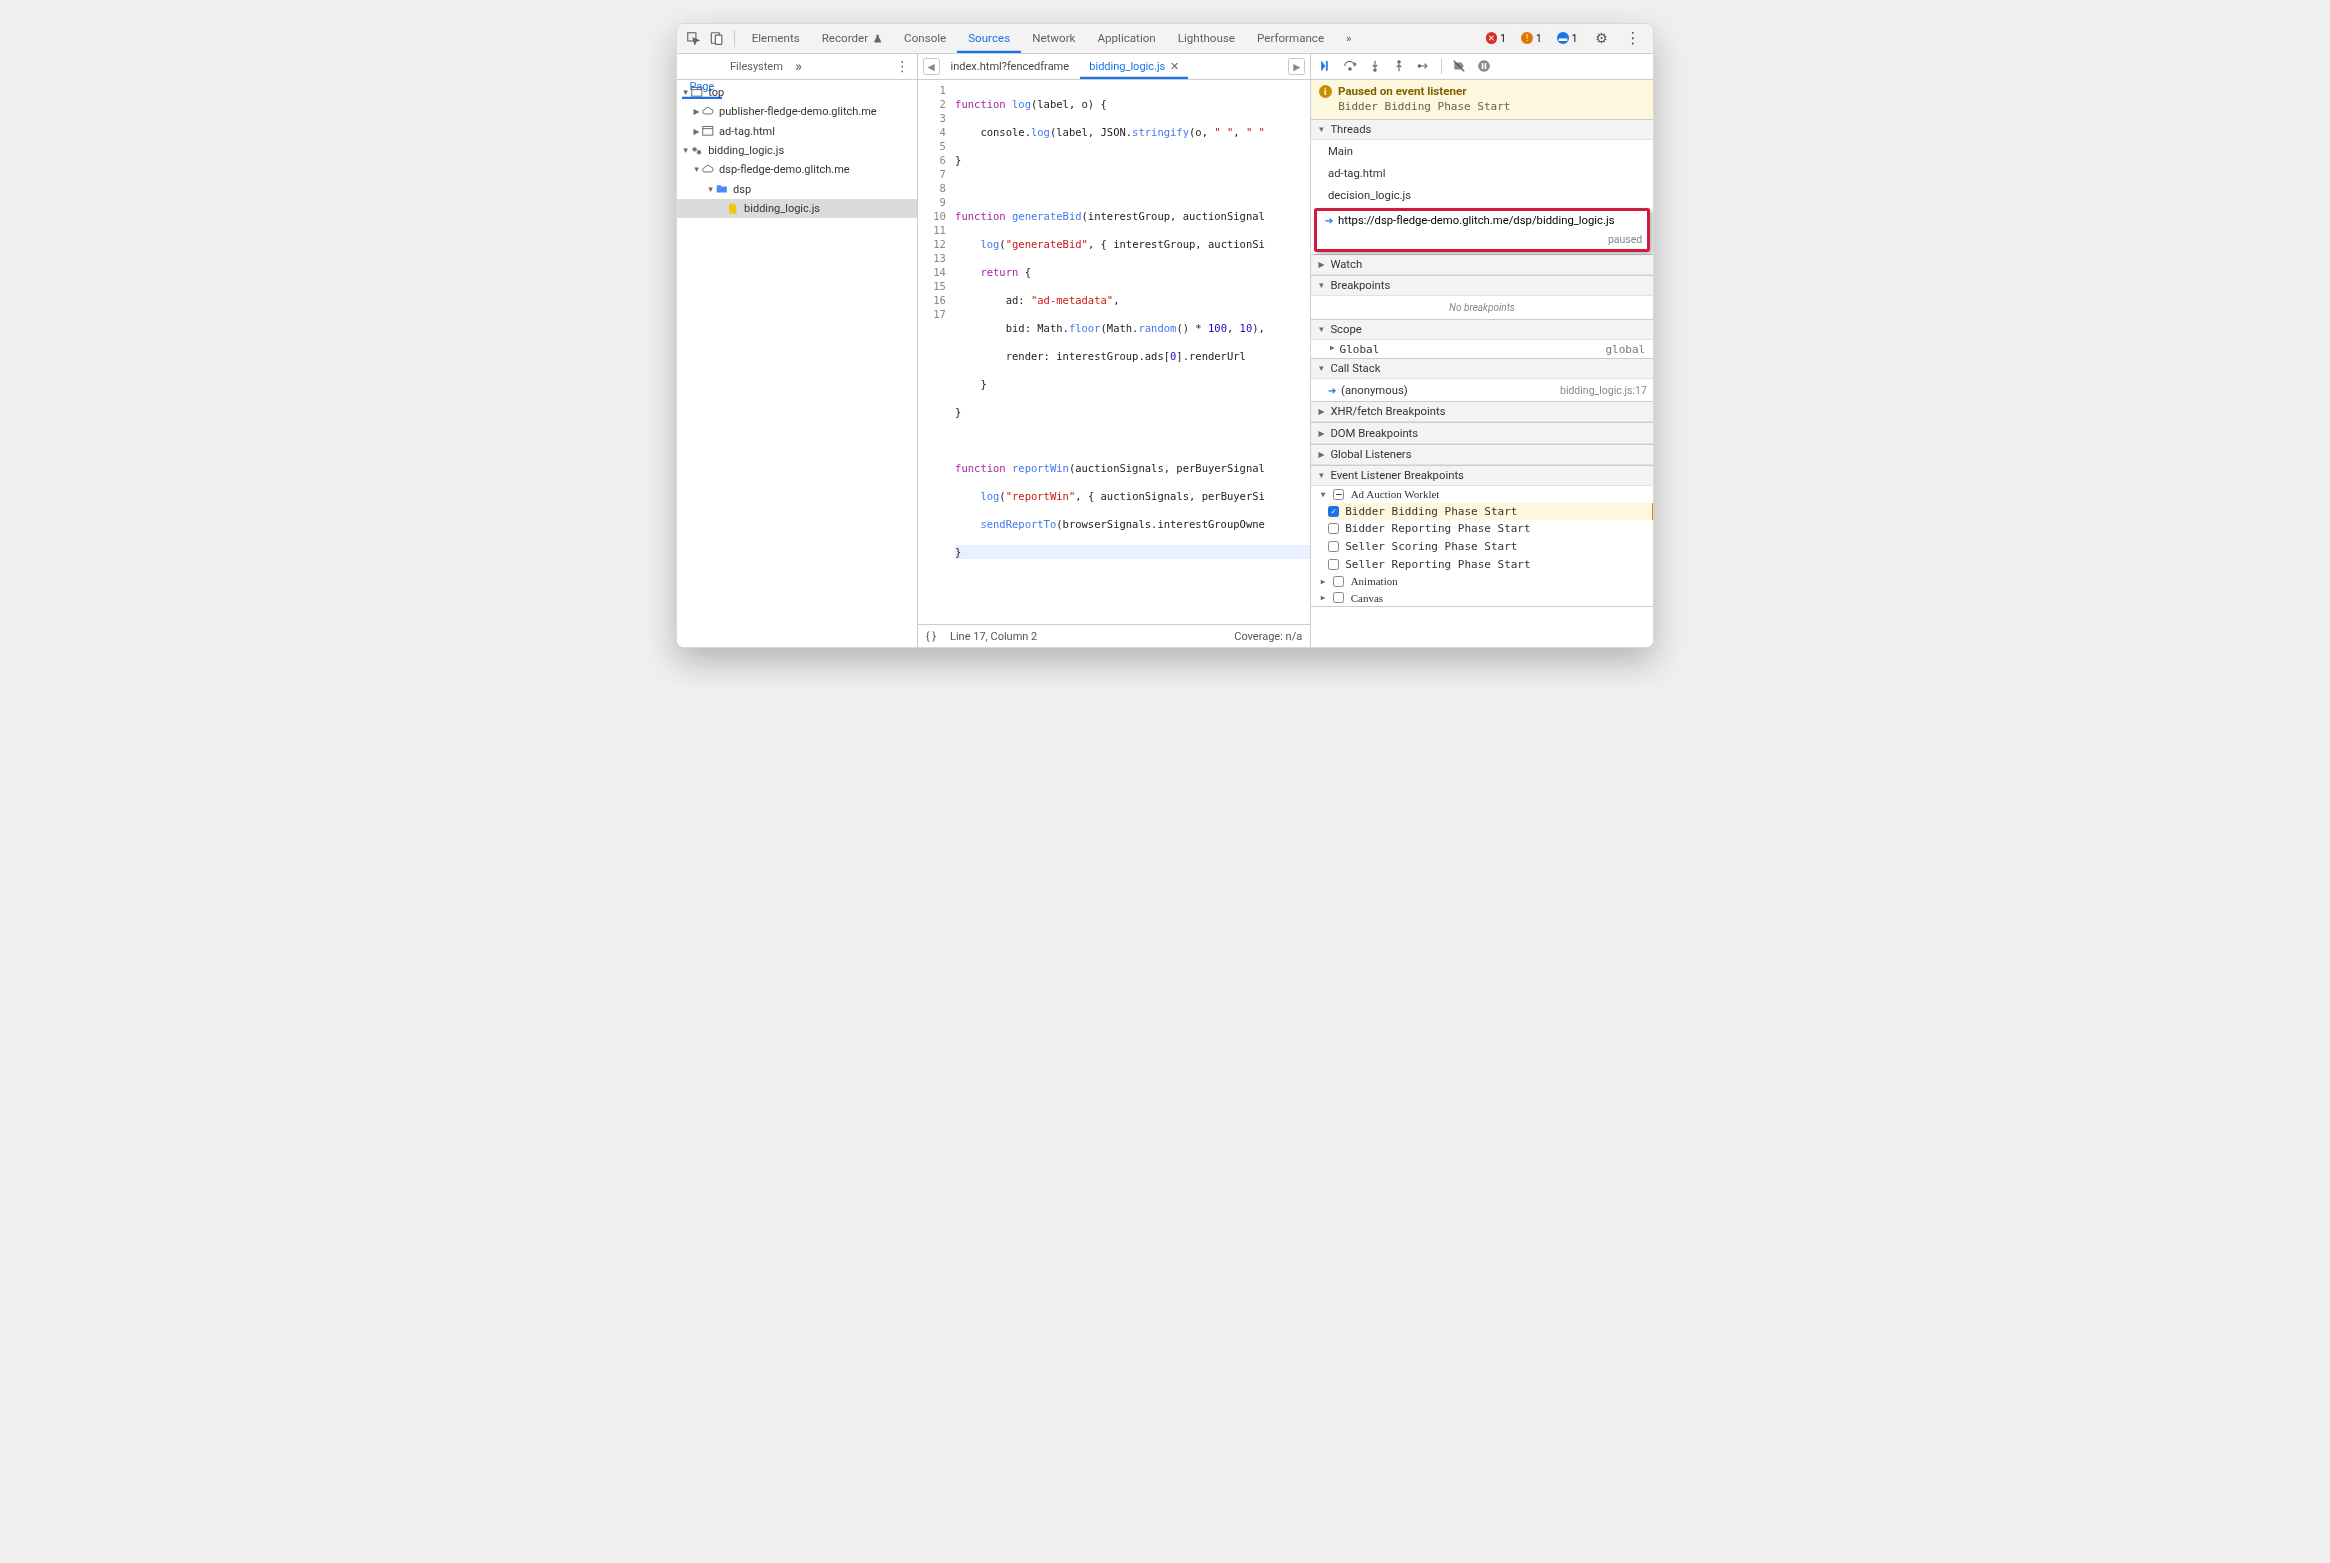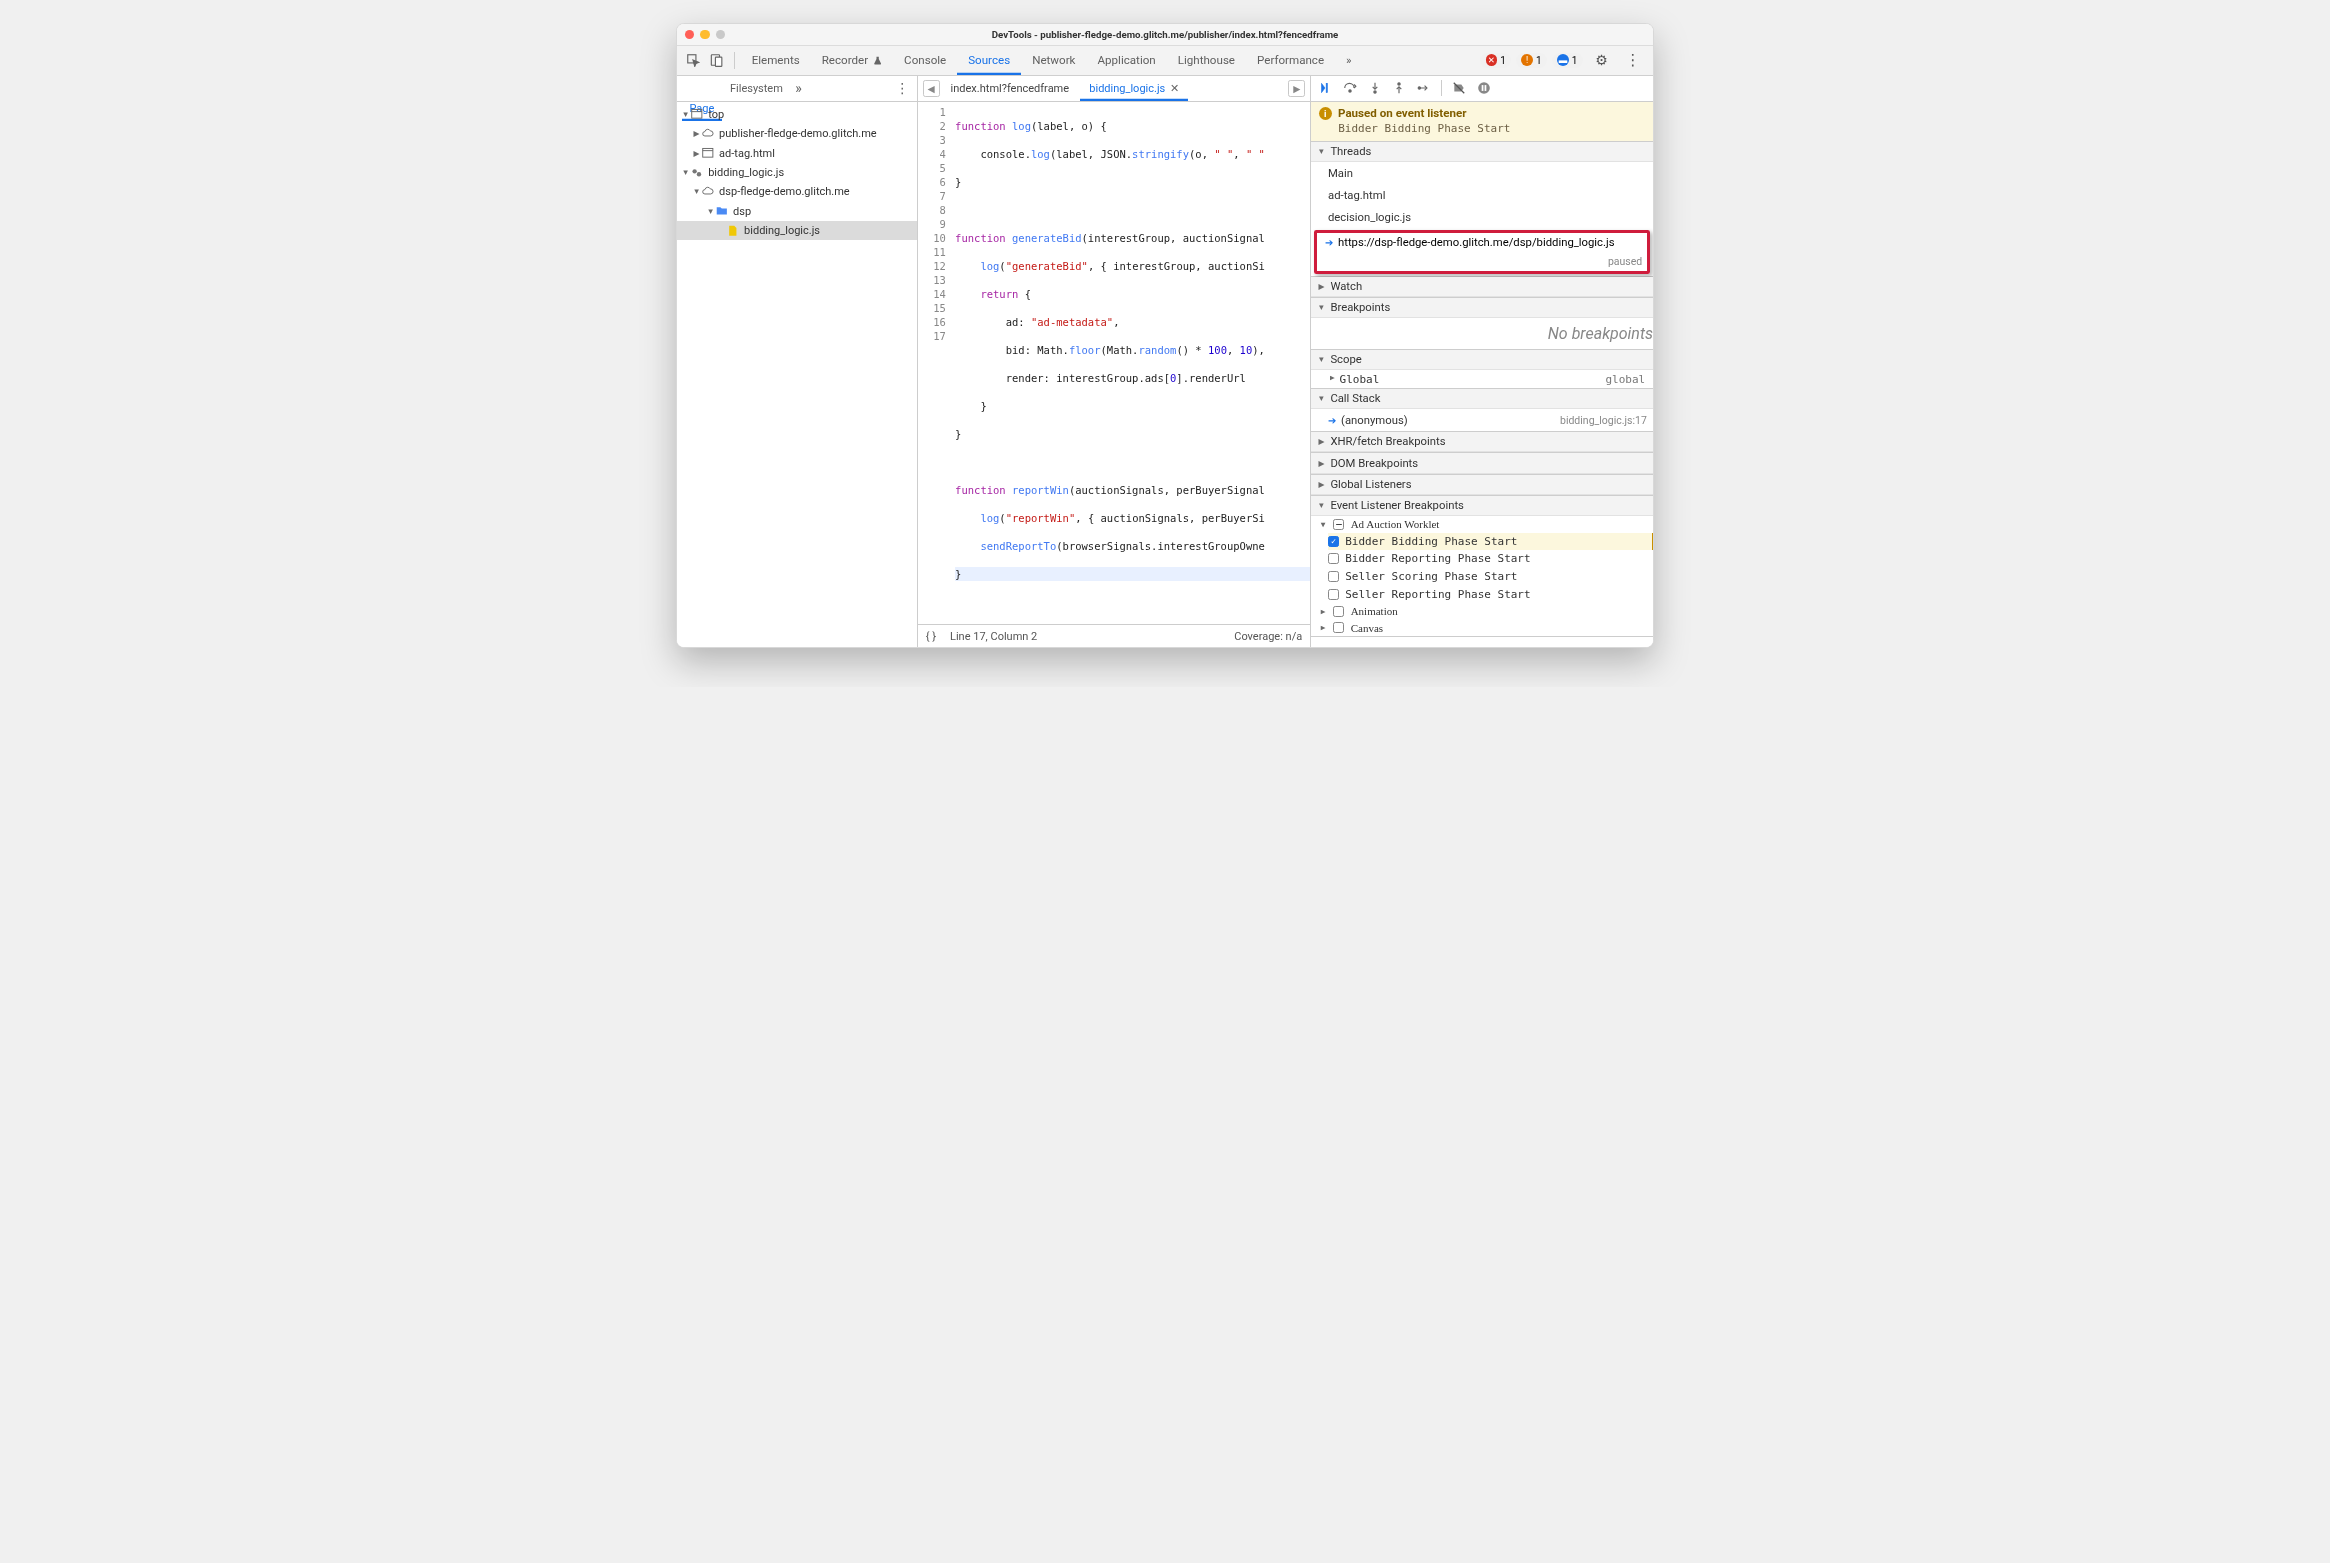--- a/index.html
+++ b/index.html
@@ -116,45 +116,37 @@
   .tw2 { font-size:7.8px; color:#6b6b6b; width:8.5px; display:inline-block; text-align:center; }
   .panel-body { padding:0; }
   .thread-item { display:flex; align-items:center; padding:3.1px 6.2px 3.1px 17px; font-size:11.3px; color:#333; height:22px; }
   .thread-item.current { position:relative; padding-left:17px; }
   .arrow-blue { color:#1a73e8; font-size:10px; margin-right:4.7px; }
   .paused-lbl { margin-left:auto; color:#888; font-size:10.5px; }
   .redbox { border:3.1px solid #cf1c3c; border-radius:2.3px; margin:1.6px 3.1px; padding:3.1px 4.7px 3.1px 7.8px; box-shadow: 2.3px 2.3px 4.7px rgba(0,0,0,.25); }
   .redbox .line1 { display:flex; align-items:center; font-size:11.3px; }
   .redbox .line2 { display:flex; justify-content:flex-end; font-size:10.5px; color:#888; margin-top:6px; }
 
-  .no-bp { text-align:right; padding:6.2px 0; color:#888; font-style:italic; font-size:16px; }
+  .no-bp { text-align:center; padding:6.2px 0; color:#888; font-style:italic; font-size:10px; }
   .scope-global { display:flex; padding:2.3px 7.8px 2.3px 17px; font-family:Menlo,monospace; font-size:11px; color:#333; }
   .scope-global .val { margin-left:auto; color:#777; }
 
   .elb-group { padding-left:17px; }
   .elb-row { display:flex; align-items:center; gap:6.2px; font-family:Menlo,monospace; font-size:11px; padding:2.3px 0; color:#333; }
   .elb-row.hl { background:#fcf7dd; border-right:2.3px solid #c88e00; margin-right:-0.8px; }
   .chk { width:11px; height:11px; border:0.8px solid #888; border-radius:2.3px; display:inline-flex; align-items:center; justify-content:center; background:#fff; flex-shrink:0; }
   .chk.on { background:#1a73e8; border-color:#1a73e8; color:#fff; font-size:8.5px; }
 
   .right-scroll { overflow-y:auto; flex:1; }
 </style>
 </head>
 <body>
 
 <div class="window">
 
-  <div class="titlebar">
-    <div class="traffic">
-      <span class="tl-close"></span>
-      <span class="tl-min"></span>
-      <span class="tl-max"></span>
-    </div>
-    <div class="title">DevTools - publisher-fledge-demo.glitch.me/publisher/index.html?fencedframe</div>
-  </div>
 
   <div class="toolbar">
     <div class="tb-btn">
       <svg viewBox="0 0 24 24" fill="none" stroke="#666" stroke-width="2">
           <rect x="3" y="3" width="14" height="14"></rect>
           <path d="M12 12 L22 16 L17 18 L15 23 Z" fill="#666"></path>
         </svg>
     </div>
     <div class="tb-btn">
       <svg viewBox="0 0 24 24" fill="none" stroke="#666" stroke-width="2">

